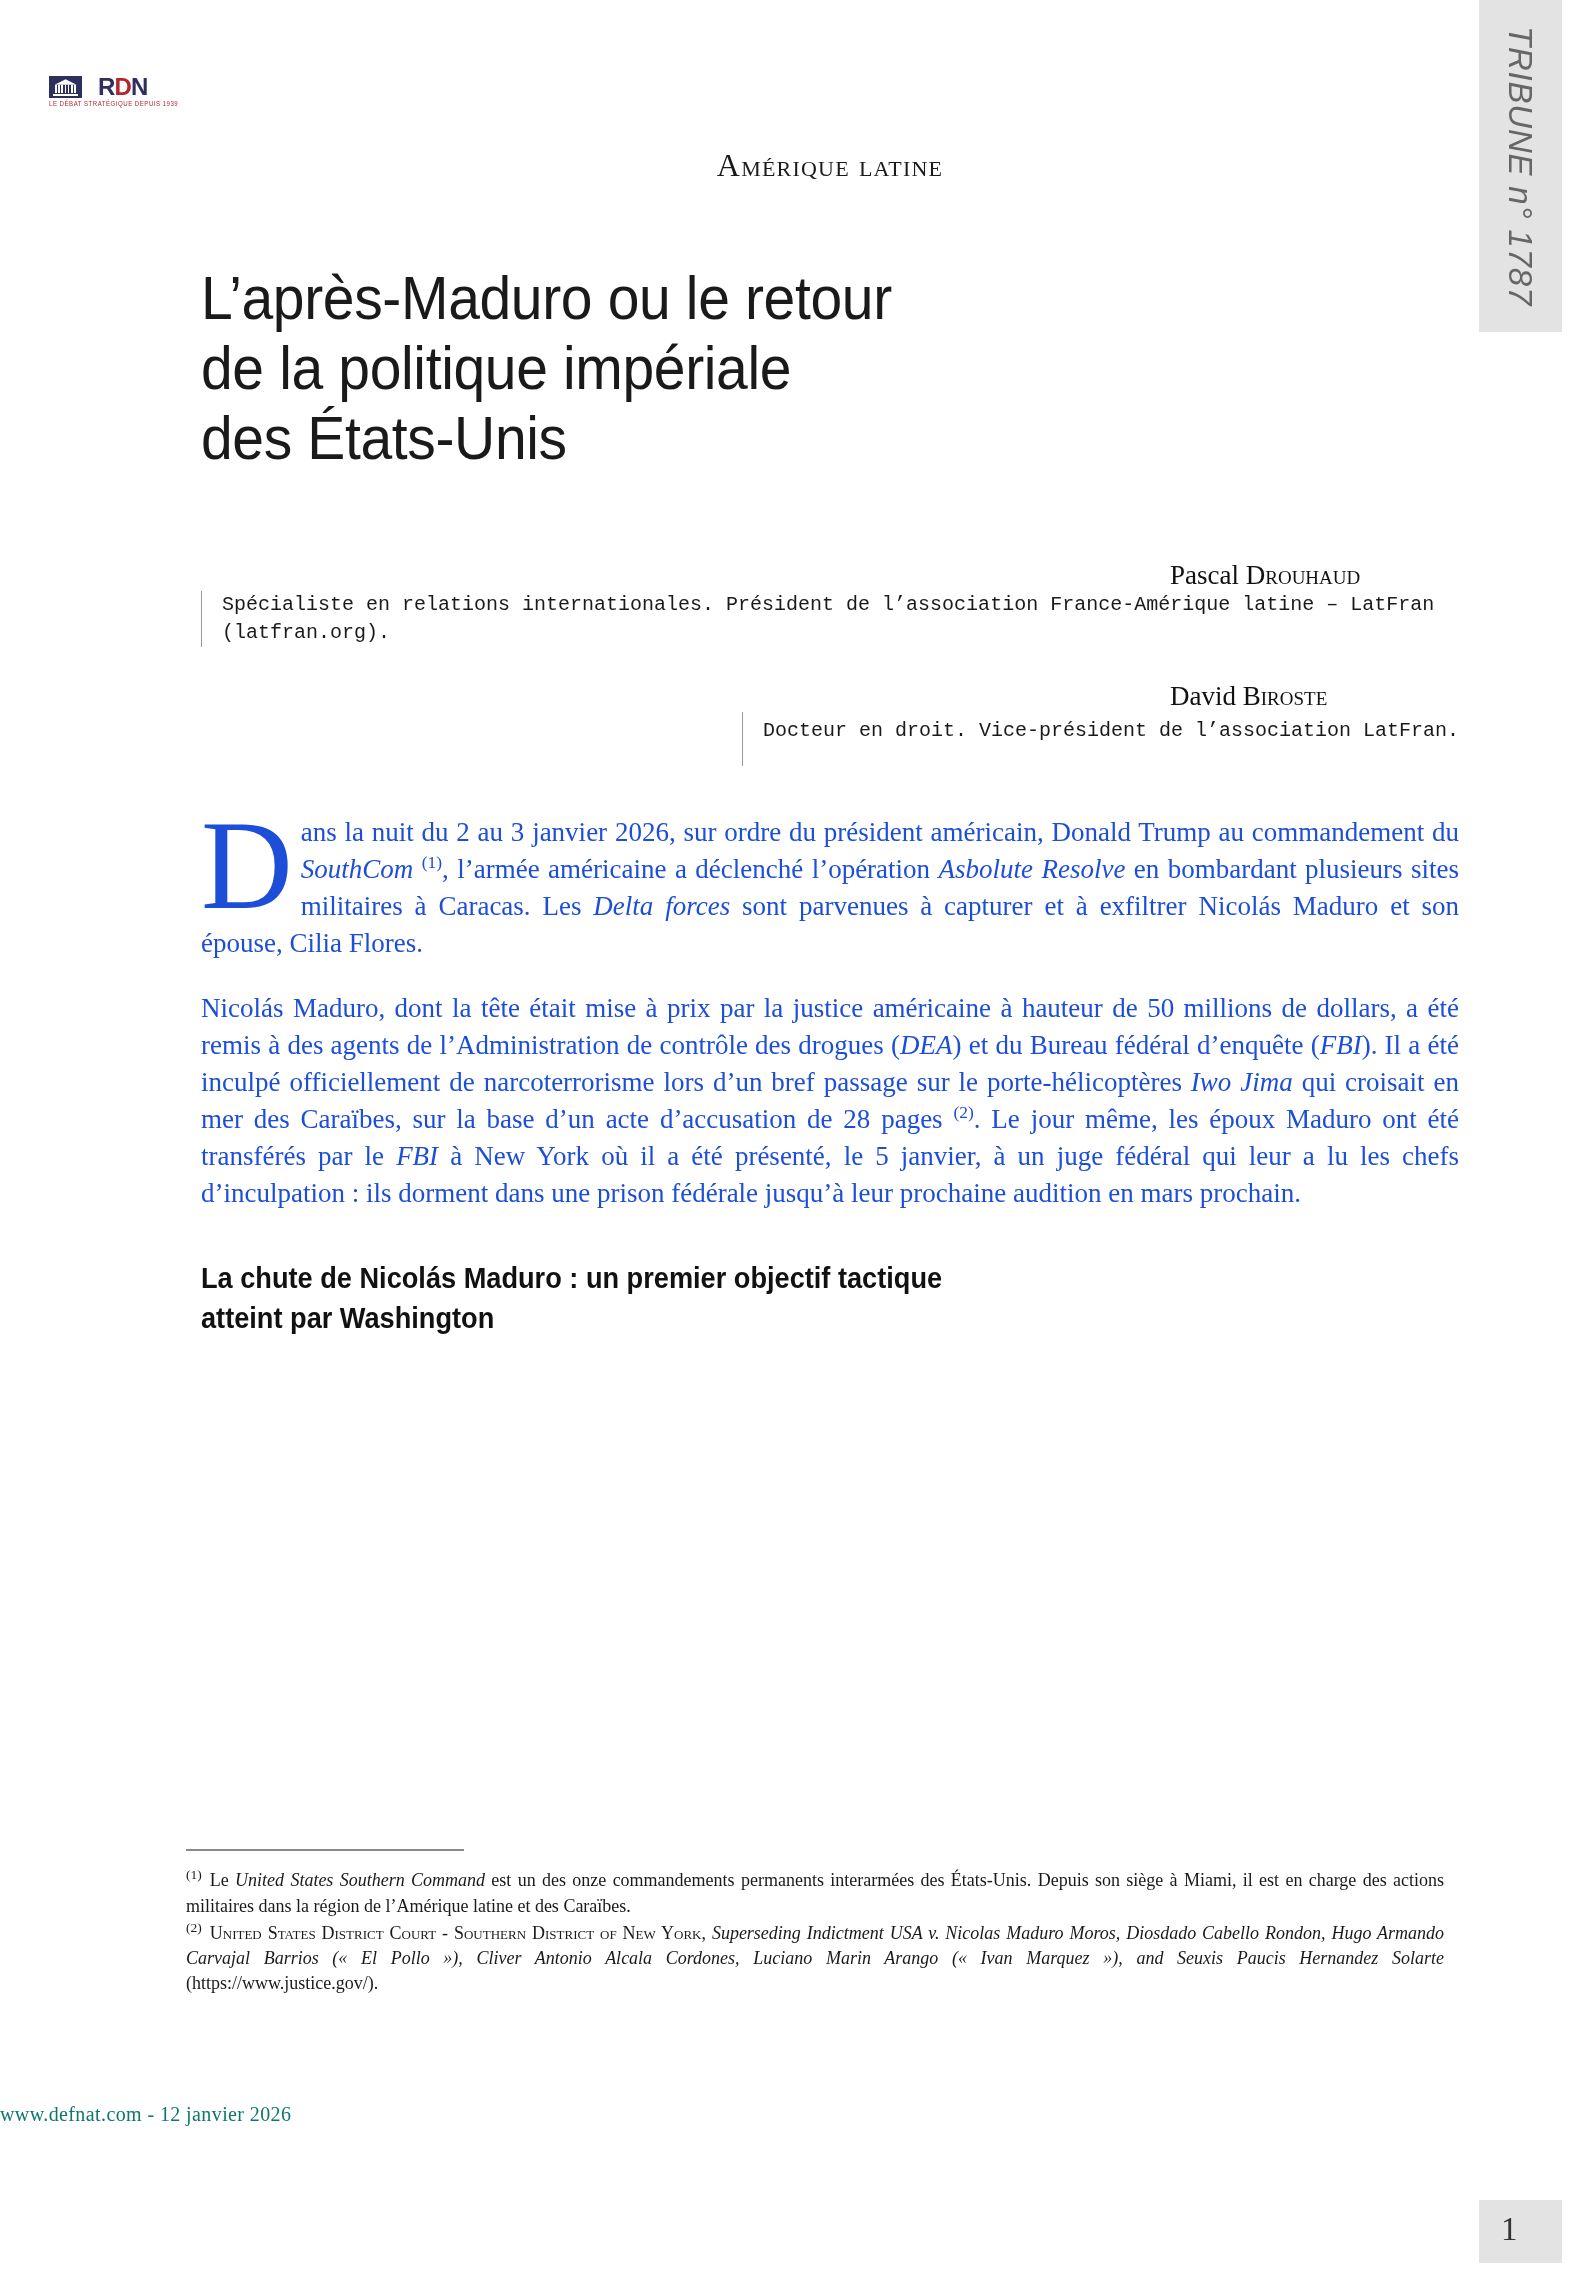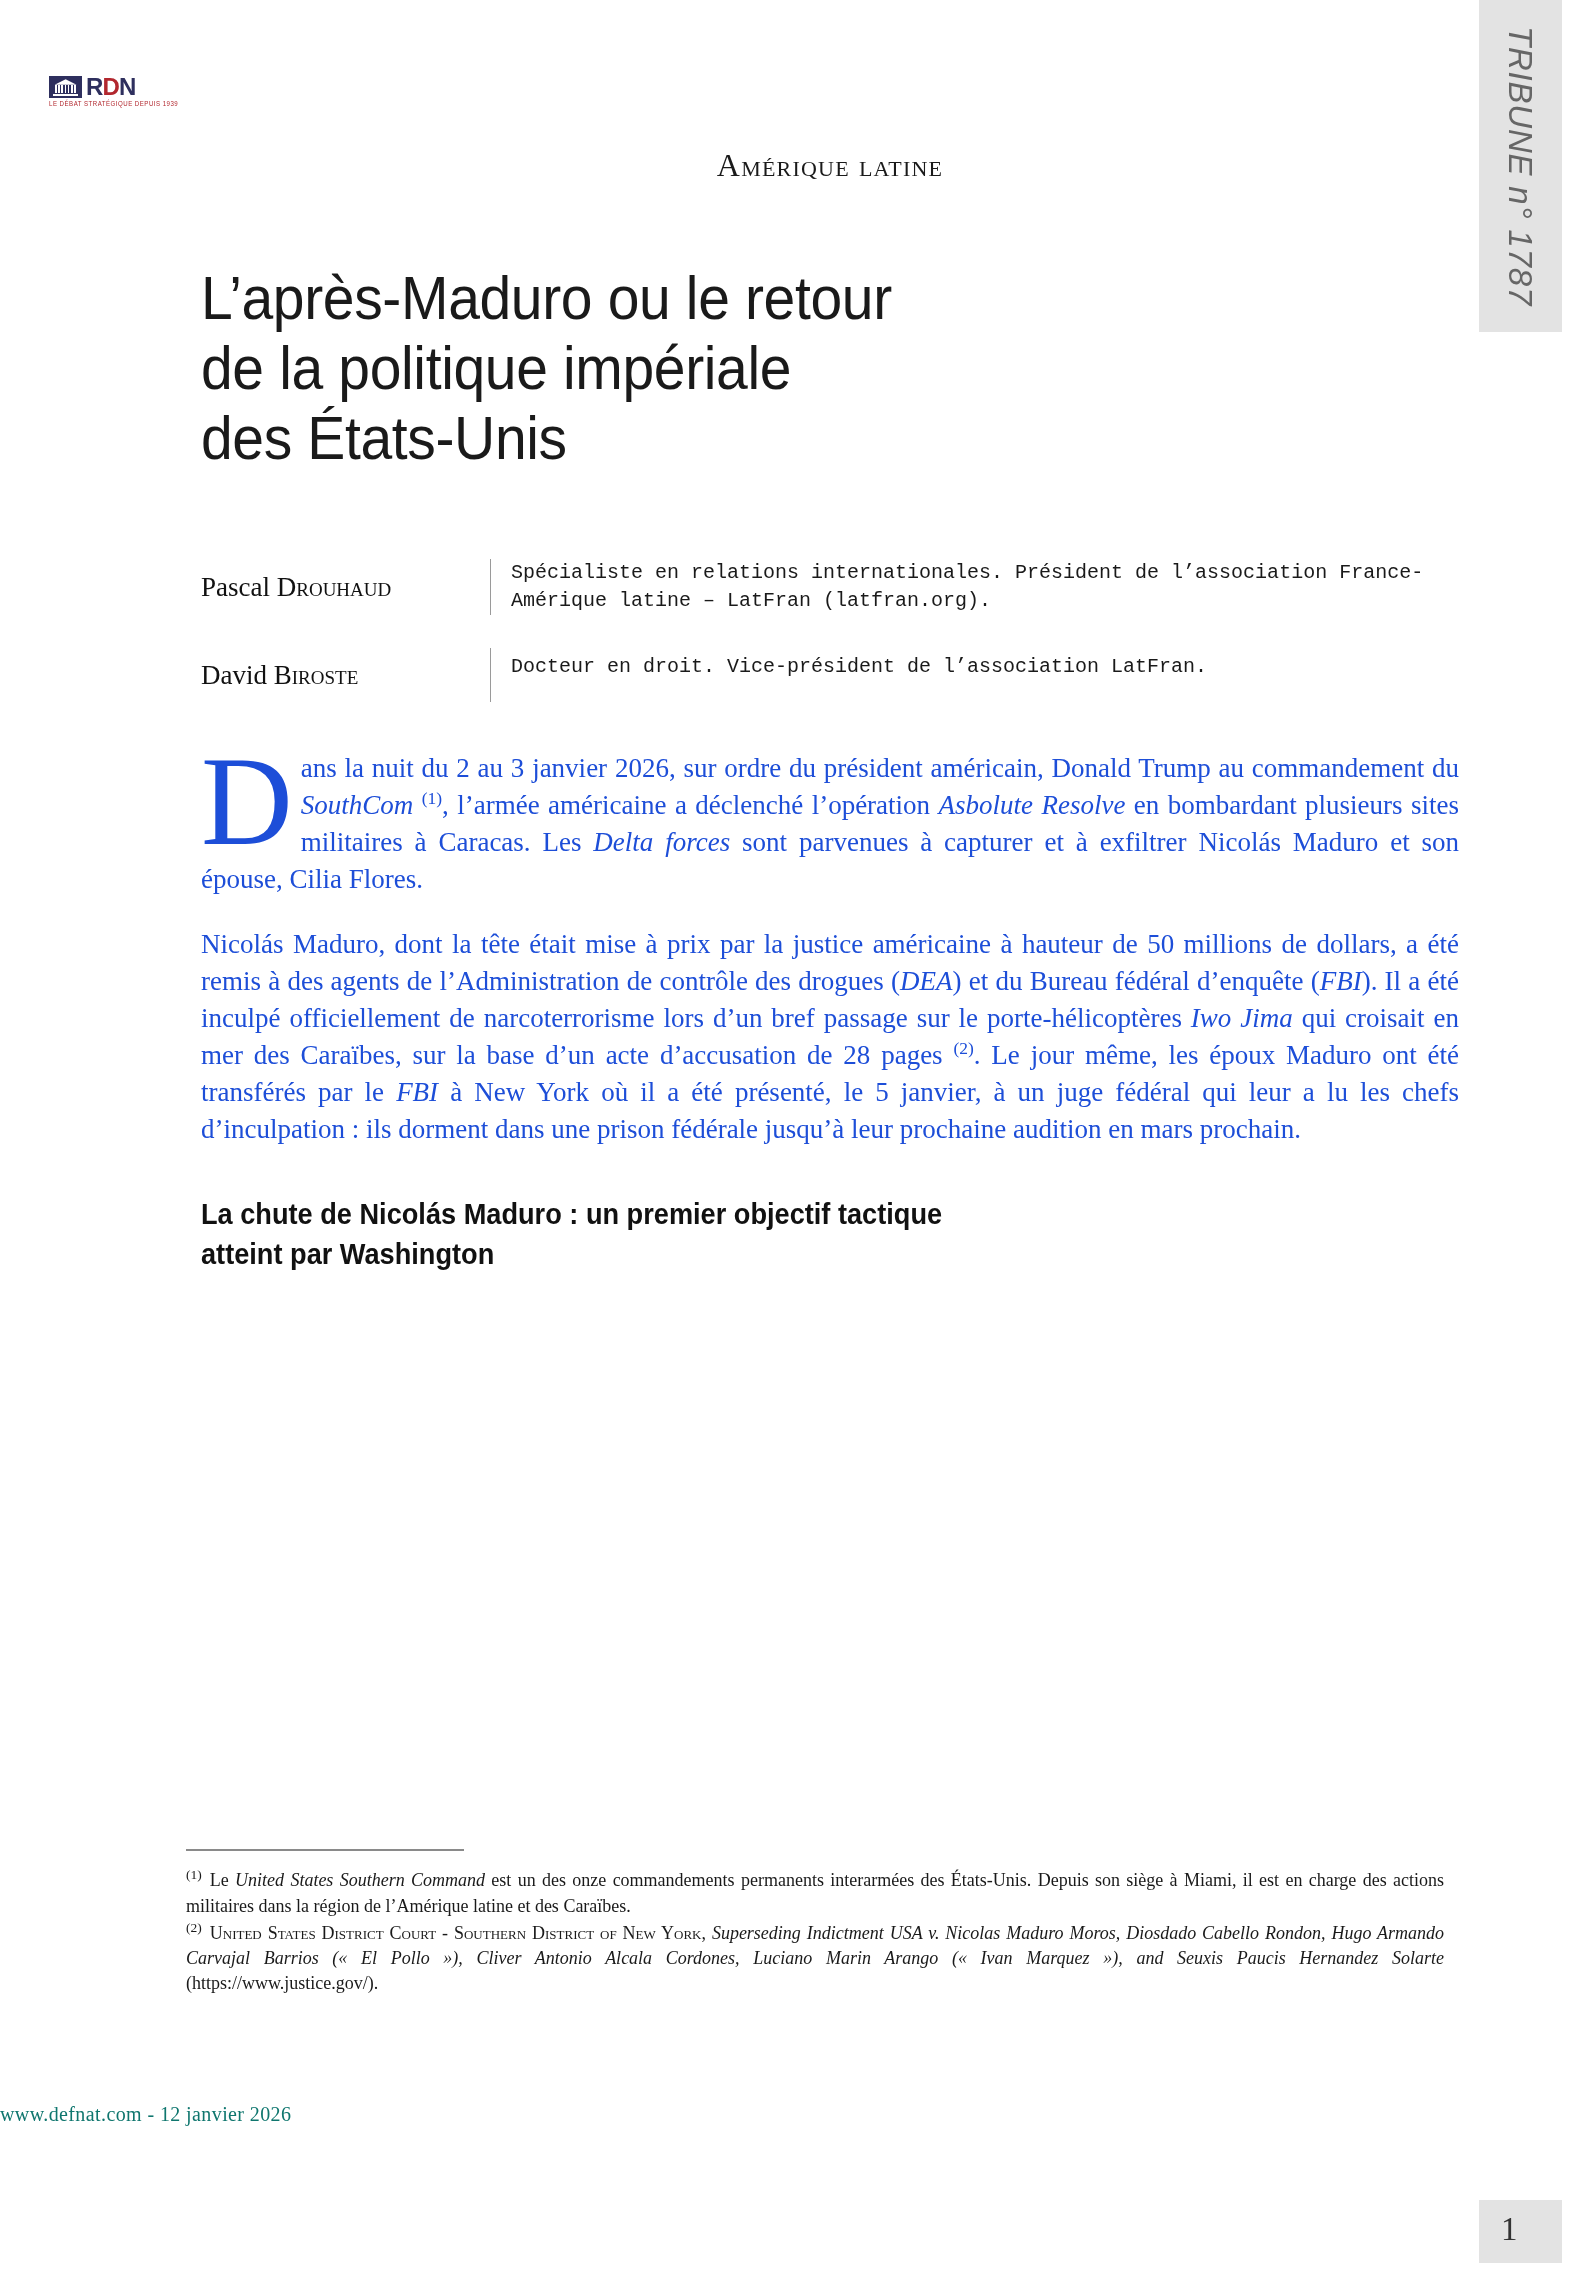--- a/index.html
+++ b/index.html
@@ -67,21 +67,21 @@
   
   .logo {
     position: absolute;
     left: 49px;
     top: 76px;
     width: 105px;
   }
   .logo-top {
     display: flex;
     align-items: flex-start;
-    gap: 4px;
+    gap: 16px;
   }
   .logo-mark {
     width: 33px;
     height: 22px;
     background: #2e2f5e;
     position: relative;
     flex: none;
   }
   .logo-mark .roof {
     position: absolute;
@@ -158,22 +158,23 @@
     transform: scaleX(0.92);
     transform-origin: 0 0;
   }
 
   
   .authors {
     margin-top: 86px;
   }
   .author-row {
     display: flex;
-    align-items: center;
+    align-items: flex-end;
     margin-bottom: 33px;
+    flex-direction: column;
   }
   .author-name {
     width: 270px;
     flex: none;
     font-family: "Liberation Serif", "DejaVu Serif", serif;
     font-size: 27px;
     line-height: 32px;
     padding-right: 19px;
     text-align: left;
     color: #111111;

